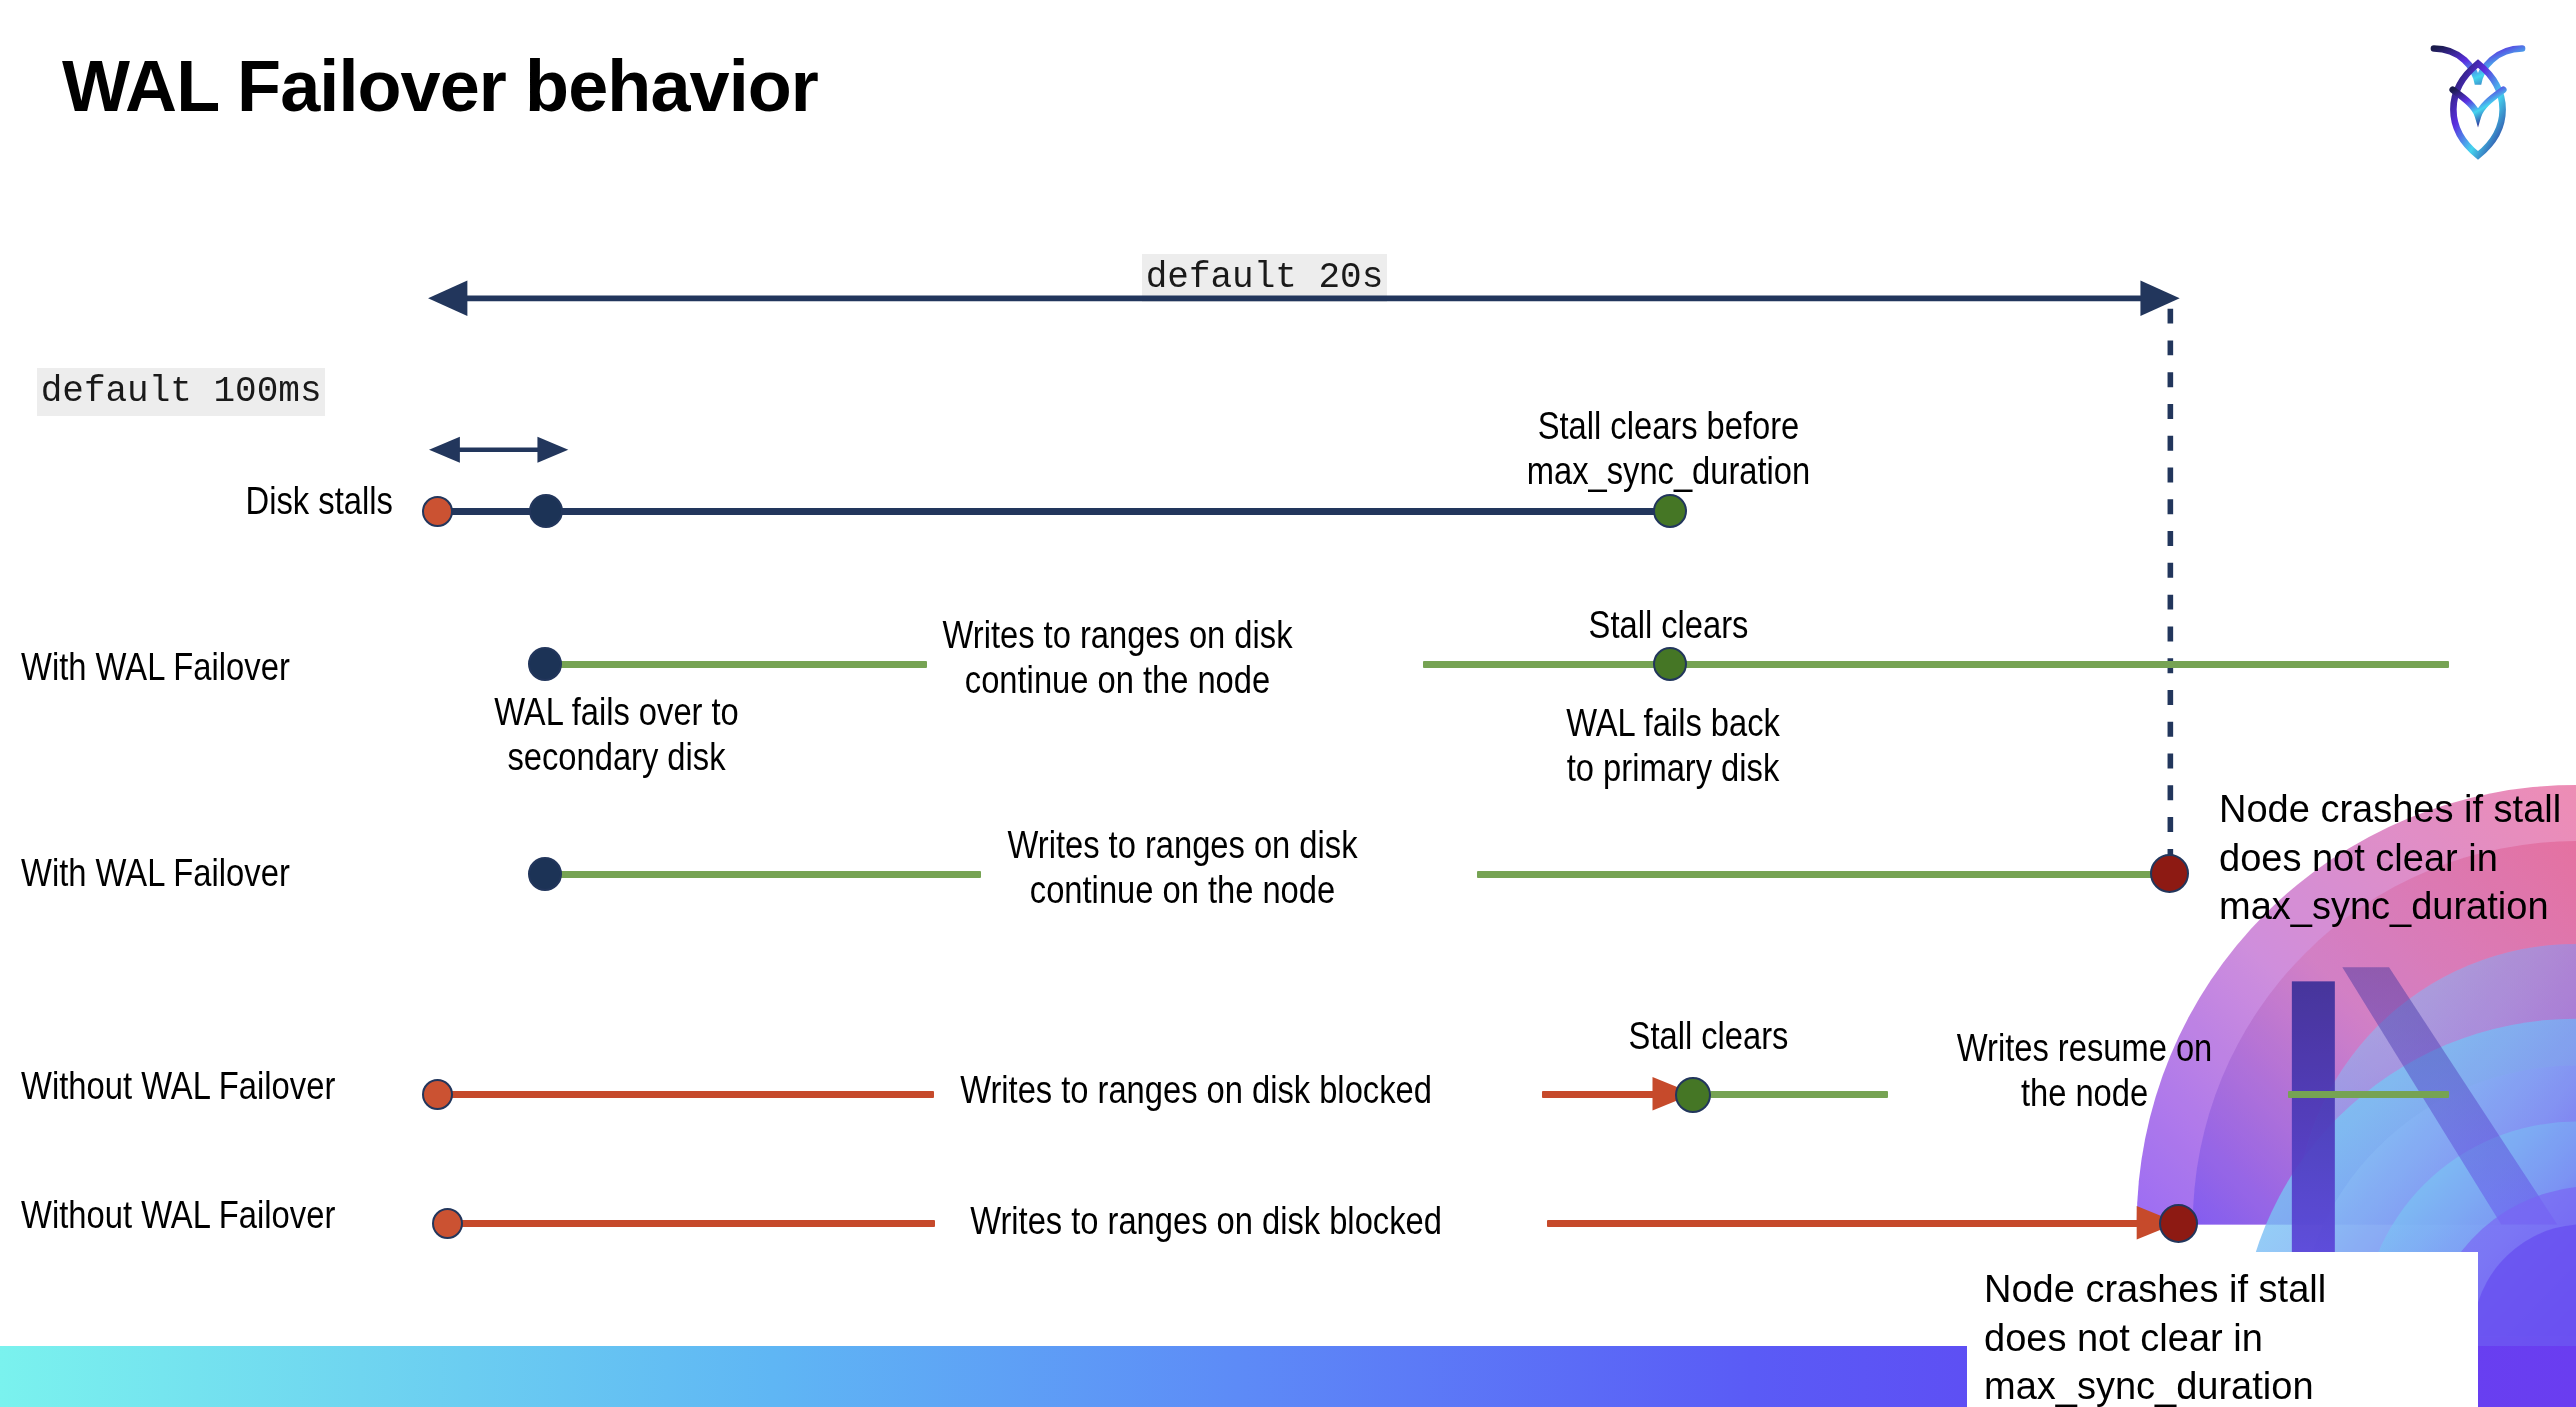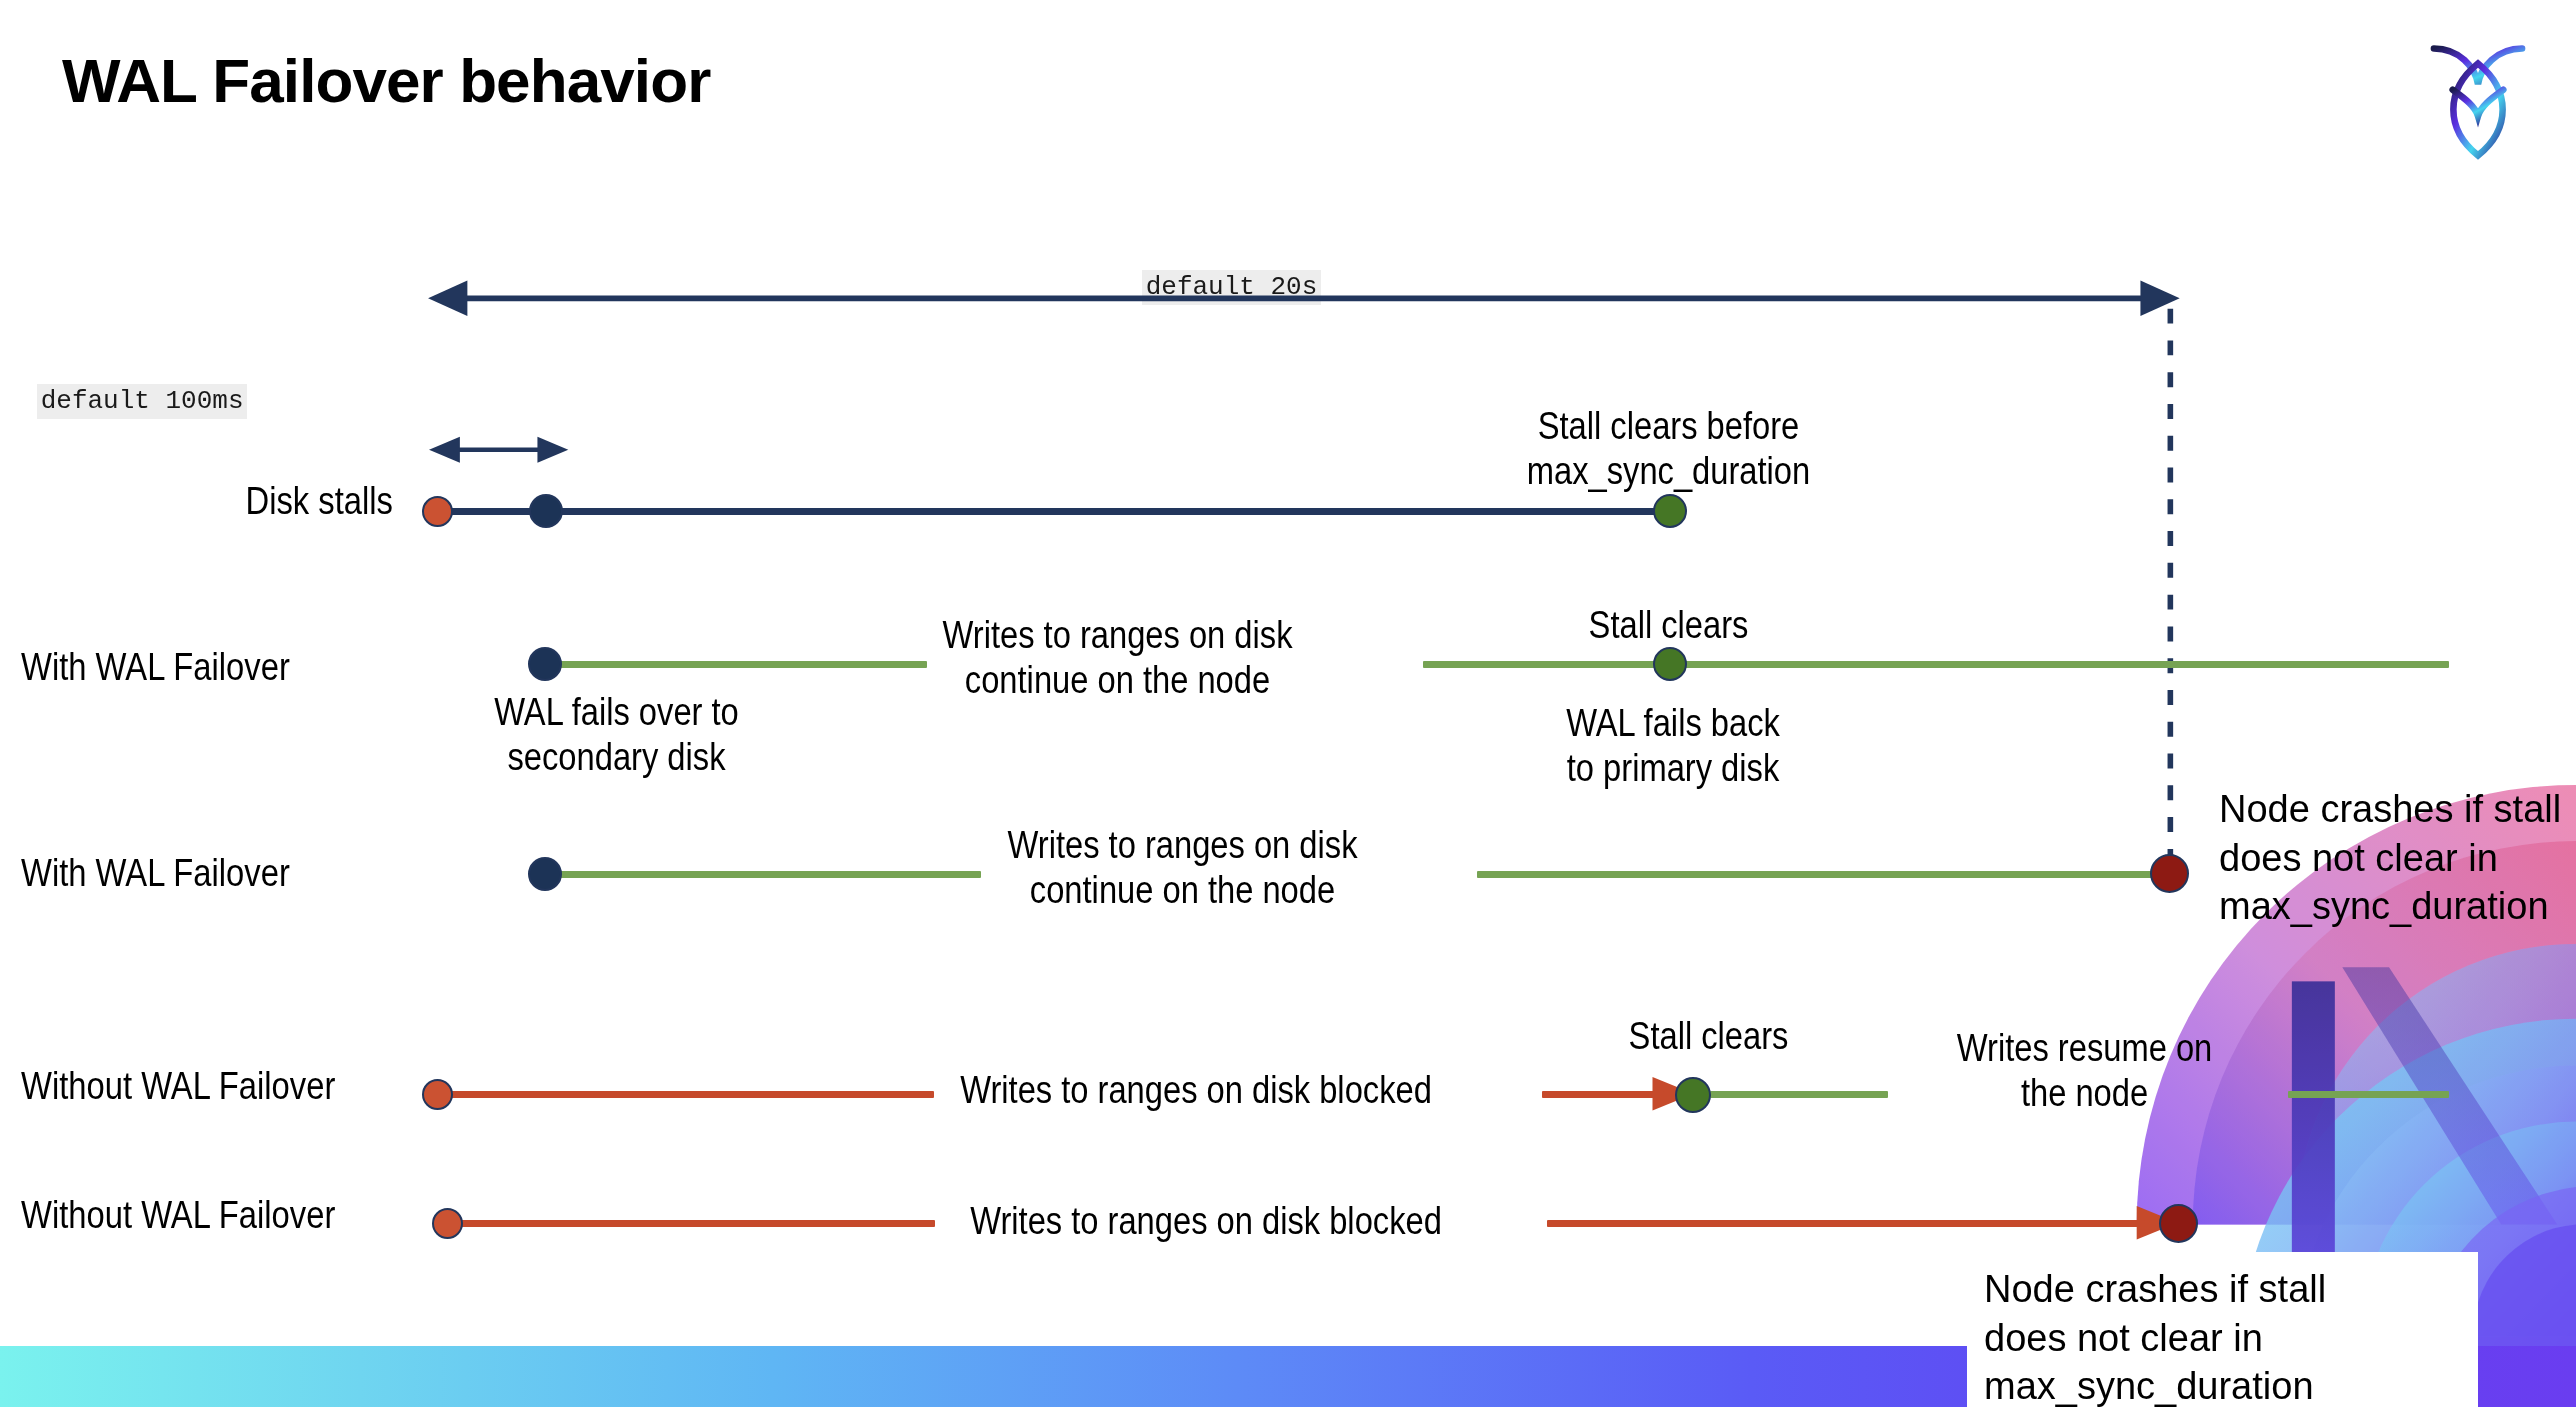--- a/index.html
+++ b/index.html
@@ -17,21 +17,21 @@
     height: 1408px;
     background: #ffffff;
     overflow: hidden;
   }
 
   
   #slide-title {
     position: absolute;
     left: 62px;
     top: 45px;
-    font-size: 62px;
+    font-size: 72px;
     font-weight: bold;
     letter-spacing: -0.9px;
     color: #000000;
     white-space: nowrap;
   }
 
   
   #logo {
     position: absolute;
     right: 37px;
@@ -57,27 +57,26 @@
     height: 62px;
     background: linear-gradient(90deg,
         #7af2ee 0%, #6fd5f0 14%, #5fb6f4 30%,
         #5d8bf7 48%, #5a5bf6 68%, #6145f2 84%, #6a3df0 100%);
   }
 
   
   .code-chip {
     position: absolute;
     font-family: "Liberation Mono", "DejaVu Sans Mono", monospace;
-    font-size: 26px;
+    font-size: 36px;
     color: #1a1a1a;
     background: #ededed;
     padding: 0.9px 3.7px;
     white-space: nowrap;
     line-height: 1.28;
-    margin-top: 16px;
   }
 
   
   .row-label {
     position: absolute;
     font-size: 39px;
     color: #000000;
     white-space: nowrap;
     transform: scaleX(0.84);
   }

